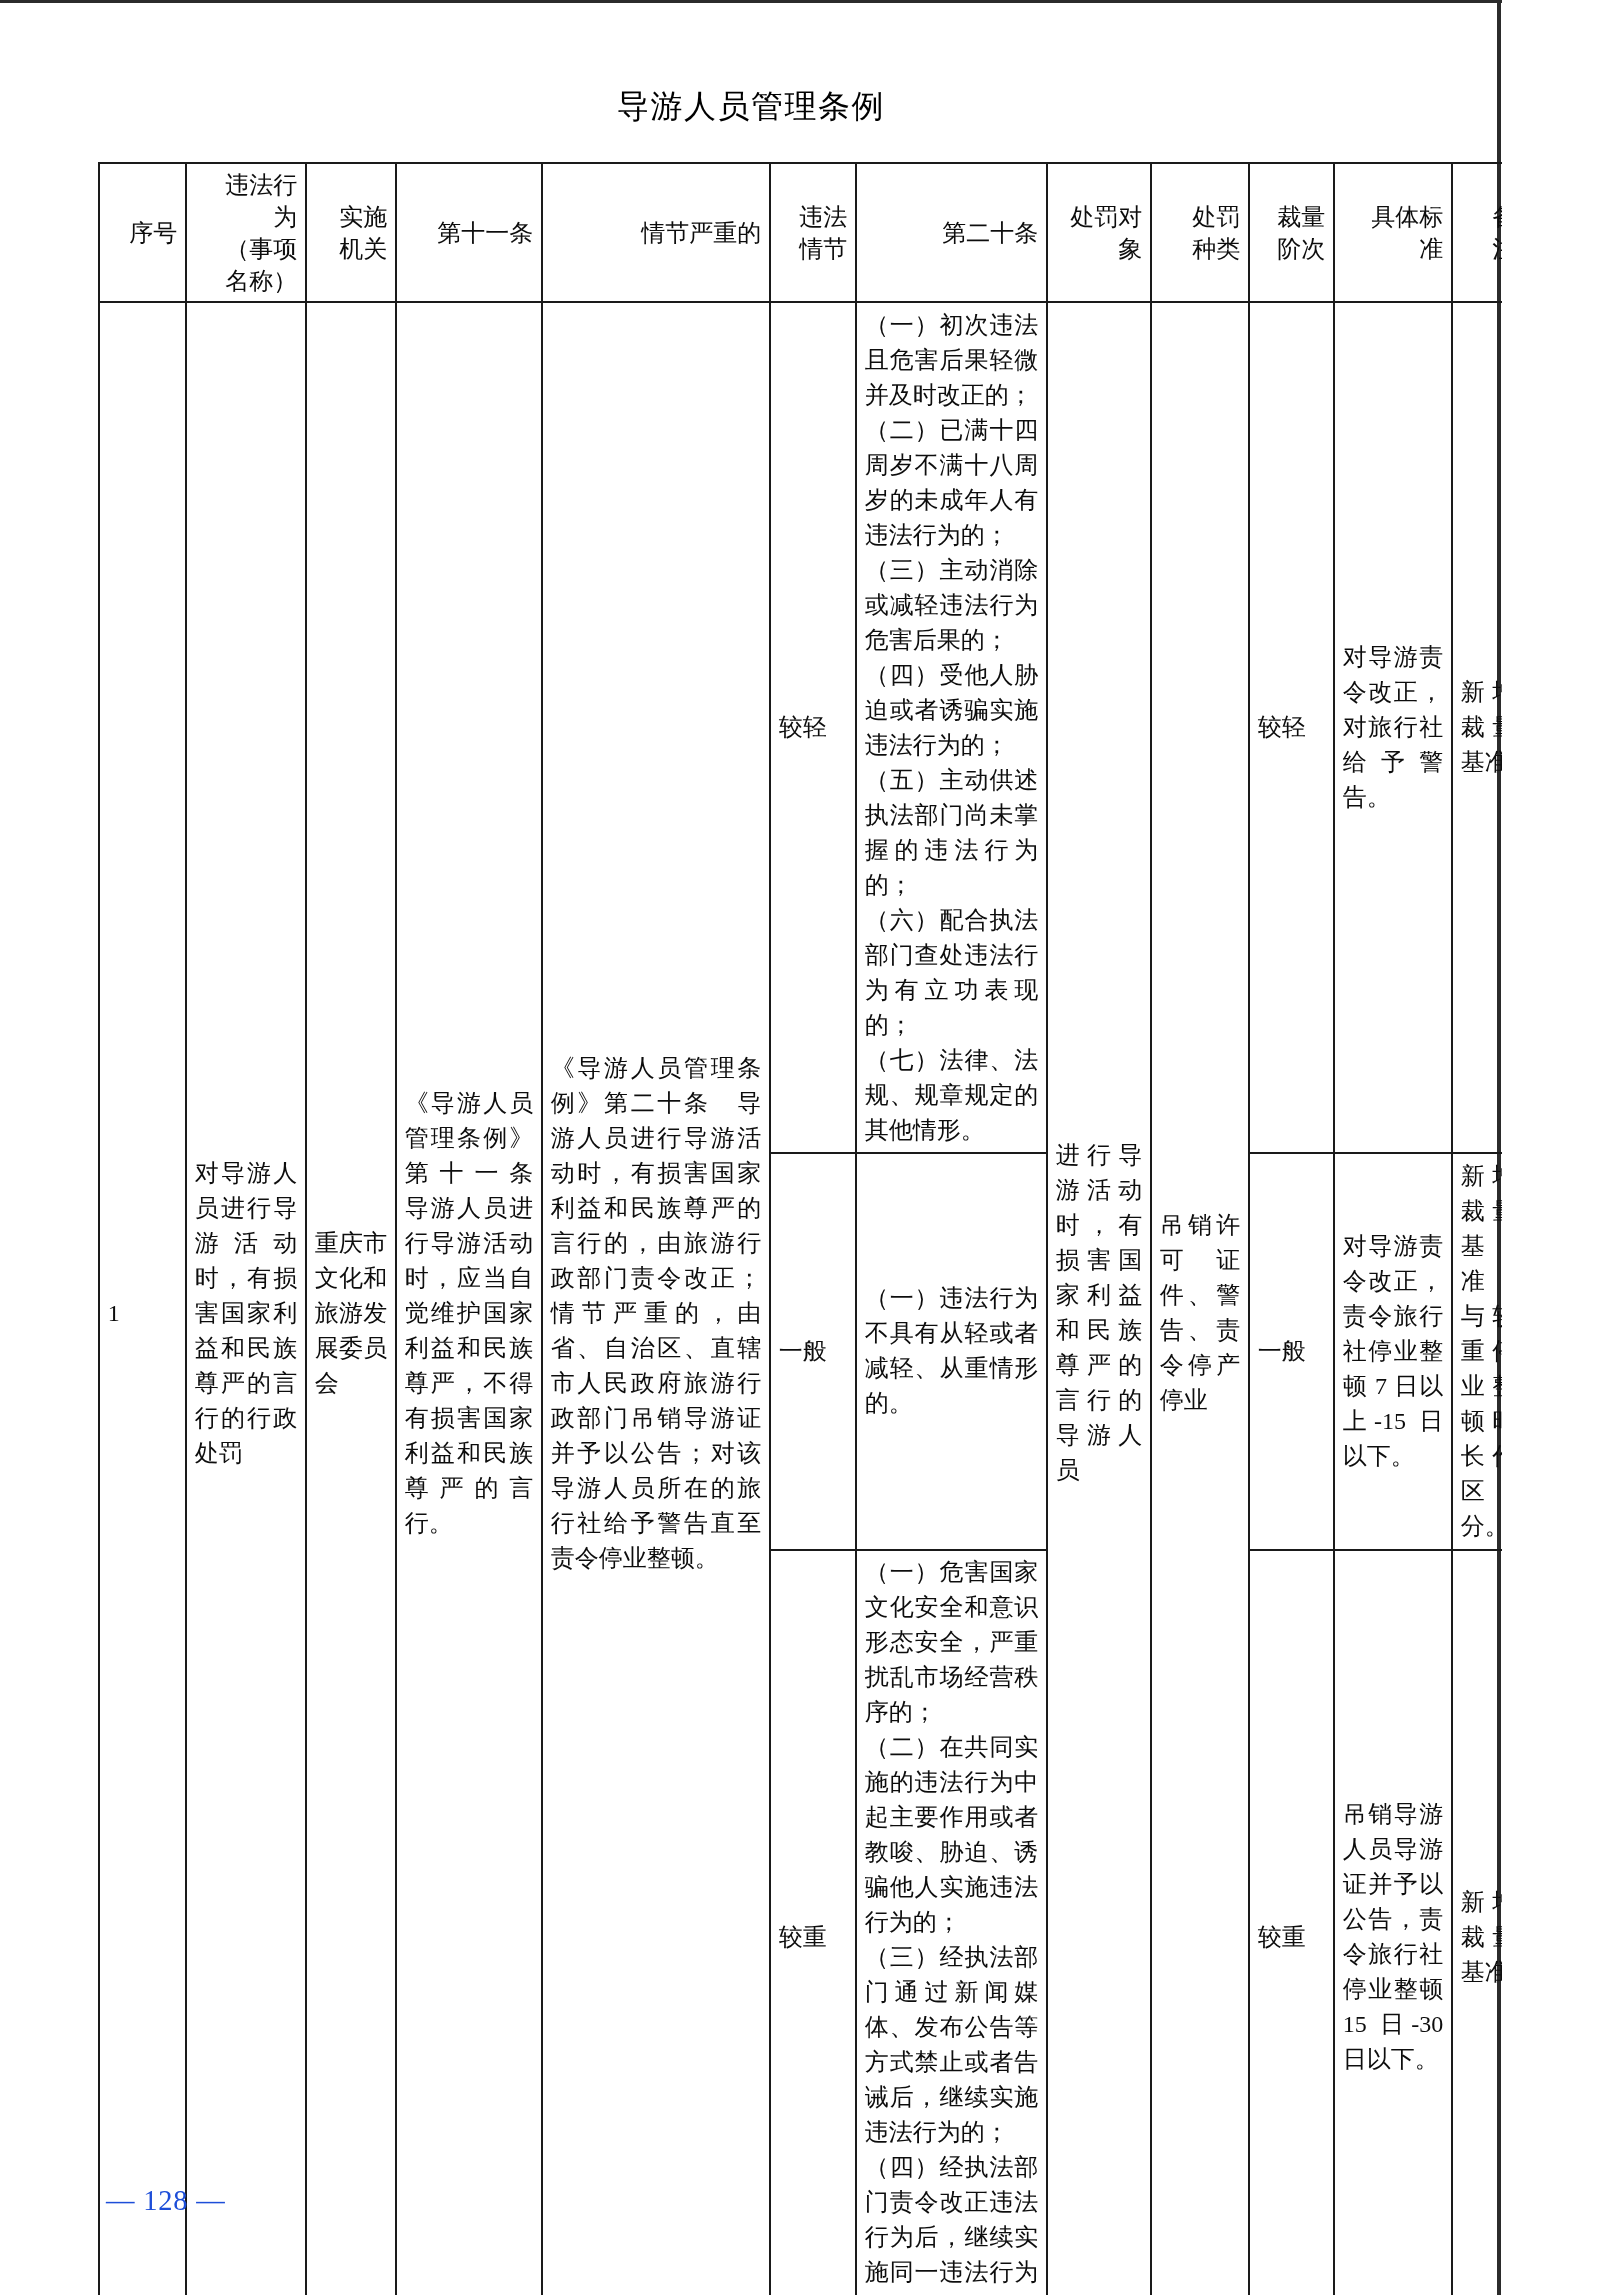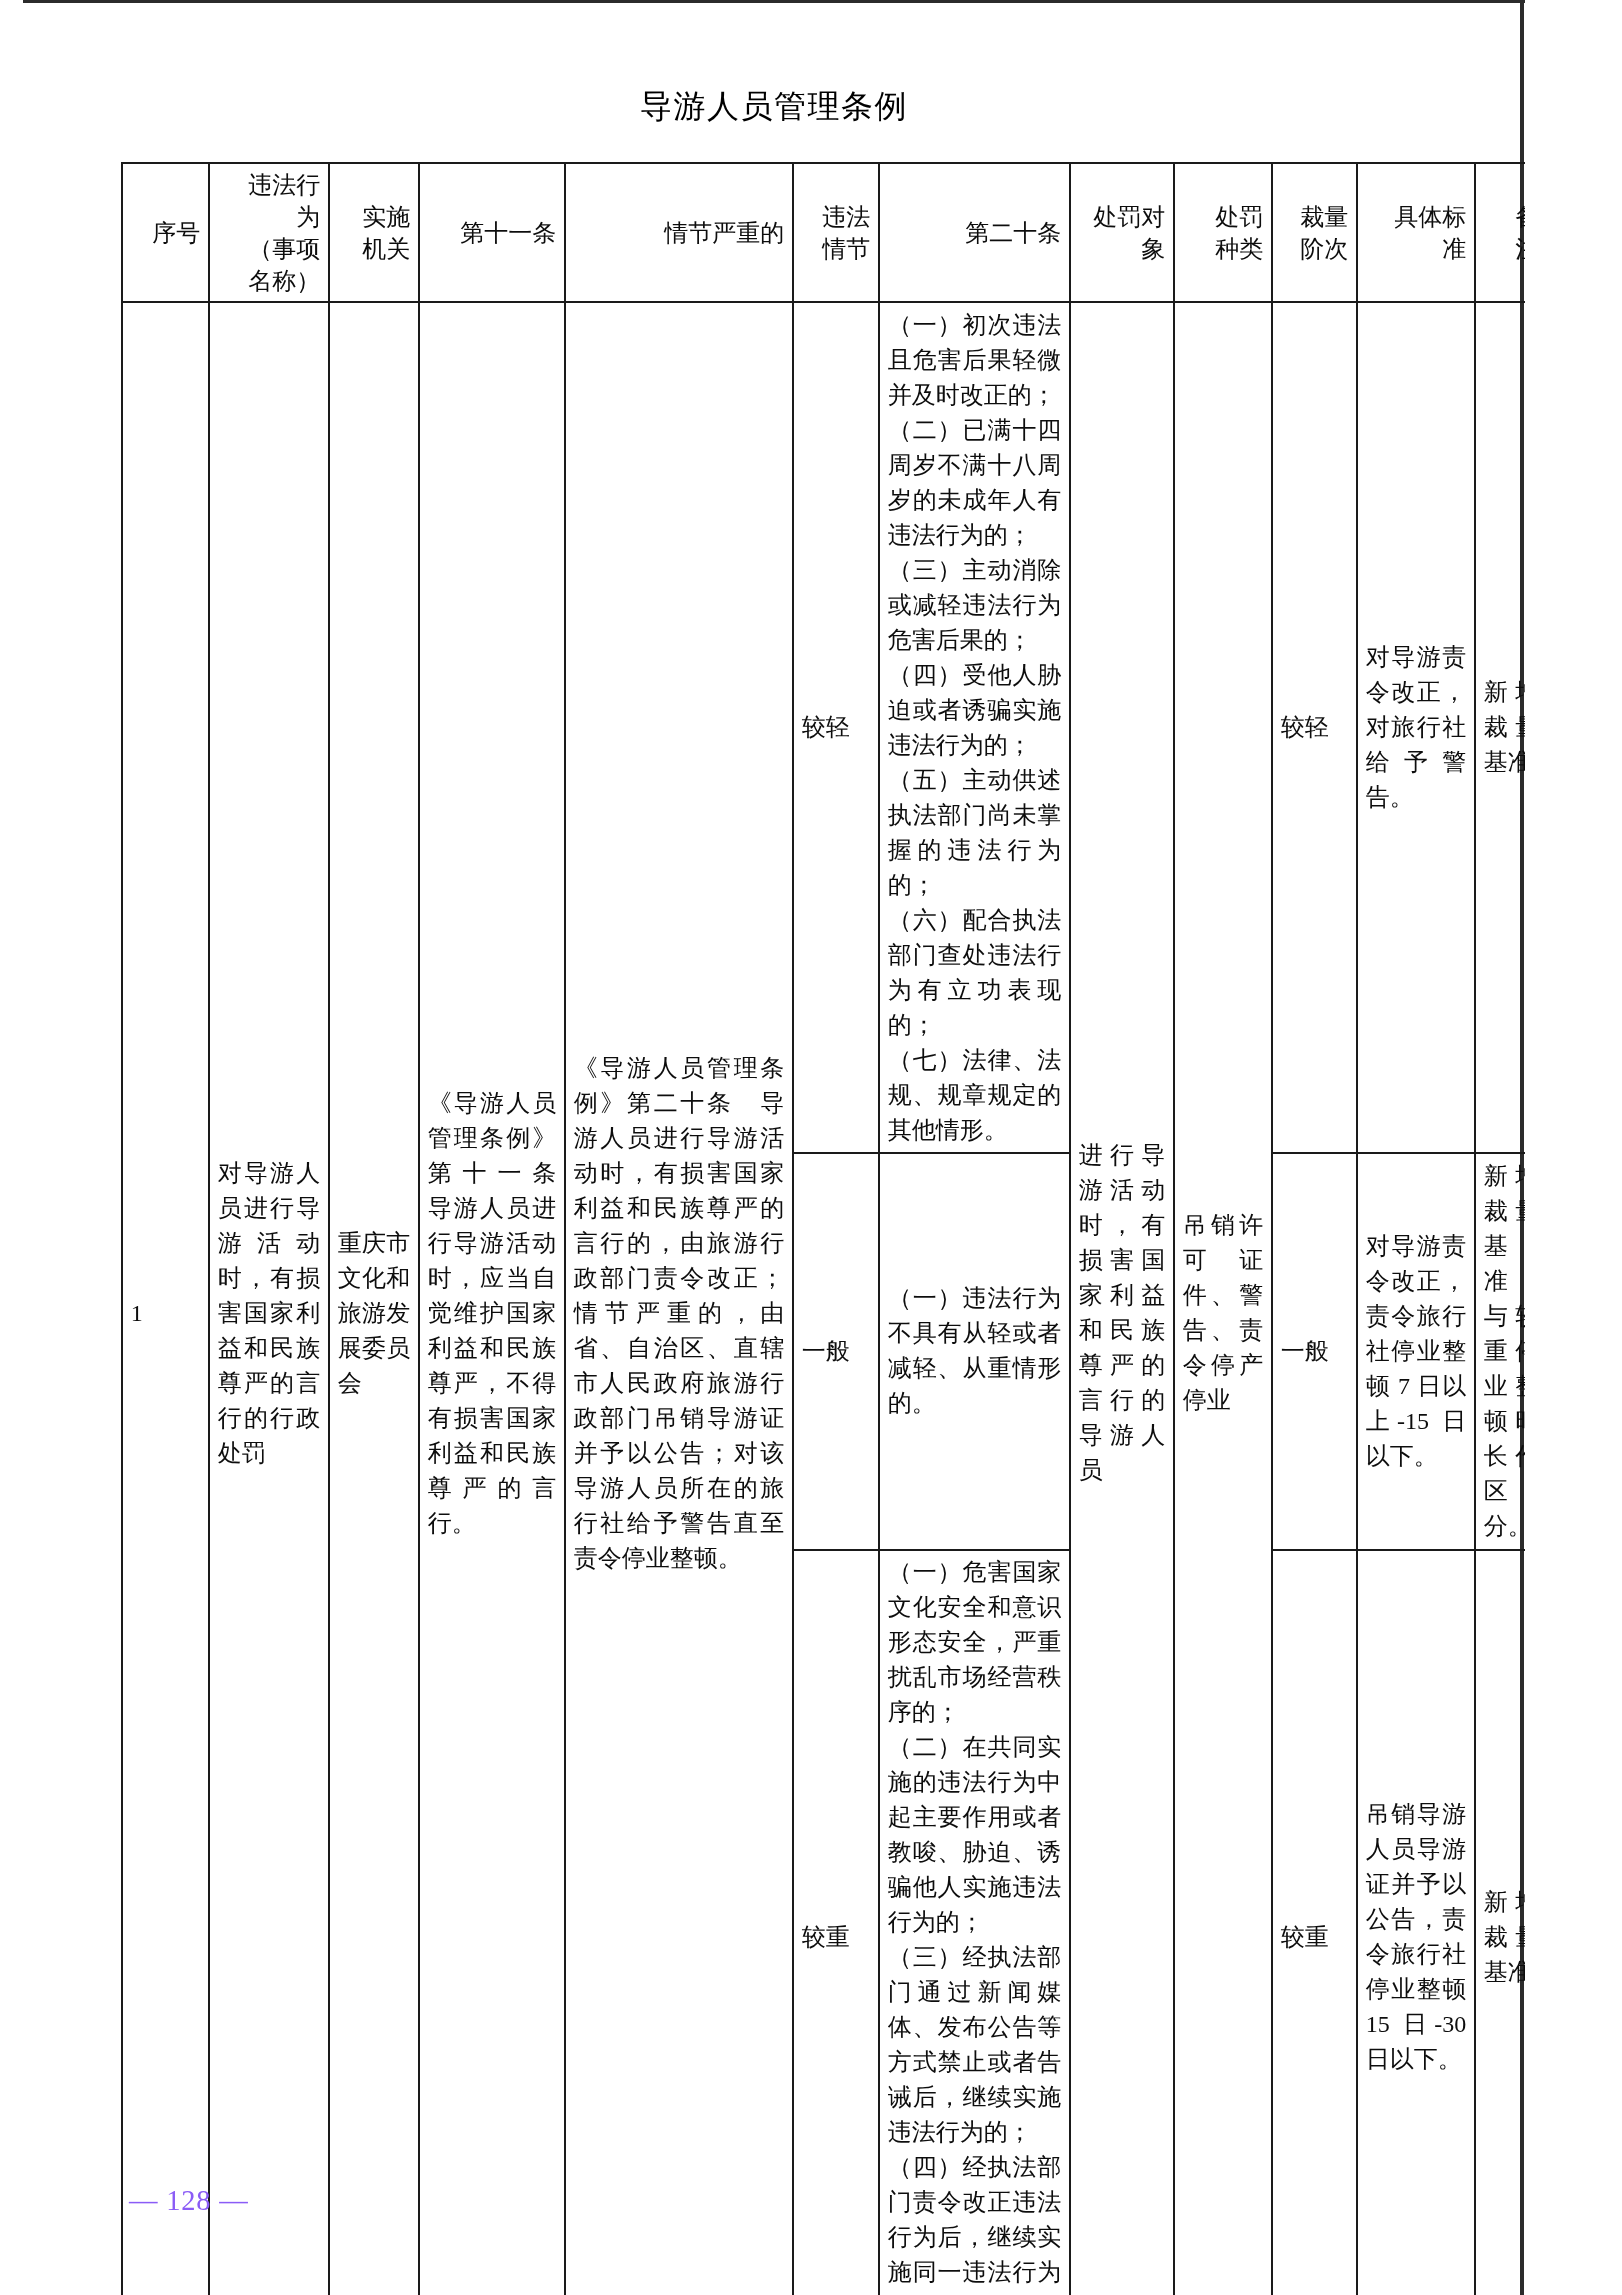--- a/index.html
+++ b/index.html
@@ -8,21 +8,20 @@
     background: #ffffff;
   }
   .page {
     position: relative;
     width: 1502px;
     height: 2295px;
     background: #ffffff;
     font-family: "Liberation Serif", "DejaVu Serif", serif;
     color: #0d0d0d;
     overflow: hidden;
-    margin-left: 23px;
   }
   
   .scan-edge-top {
     position: absolute;
     top: 0; left: 0;
     width: 100%; height: 3.1px;
     background: #2b2b2b;
   }
   .scan-edge-right {
     position: absolute;
@@ -72,21 +71,21 @@
   tr.rh { height: 131px; }
   tr.r1 { height: 744px; }
   tr.r2 { height: 339px; }
   tr.r3 { height: 775px; }
   .page-number {
     position: absolute;
     left: 106px;
     top: 2185px;
     font-size: 28.5px;
     letter-spacing: 0.8px;
-    color: #8b5cf6;
+    color: #1d4ed8;
   }
 </style>
 </head>
 <body>
 
 <div class="page">
   <div class="scan-edge-top"></div>
   <div class="scan-edge-right"></div>
 
   <div class="doc-title">导游人员管理条例</div>

